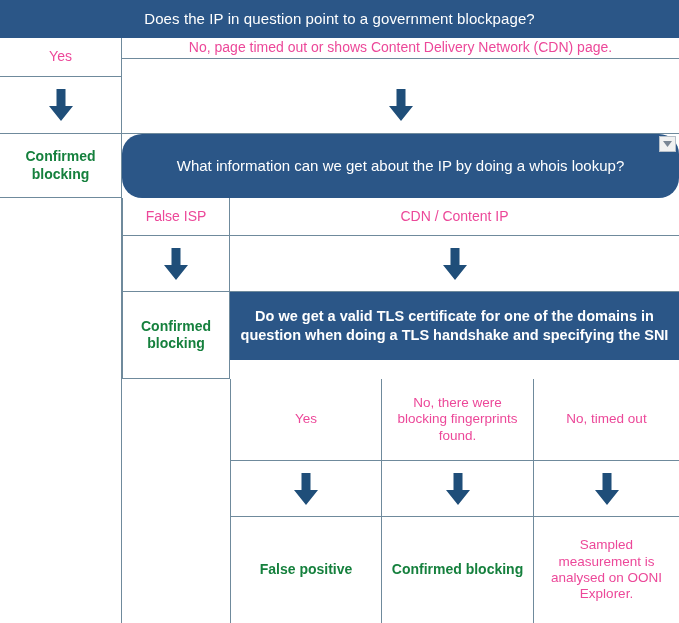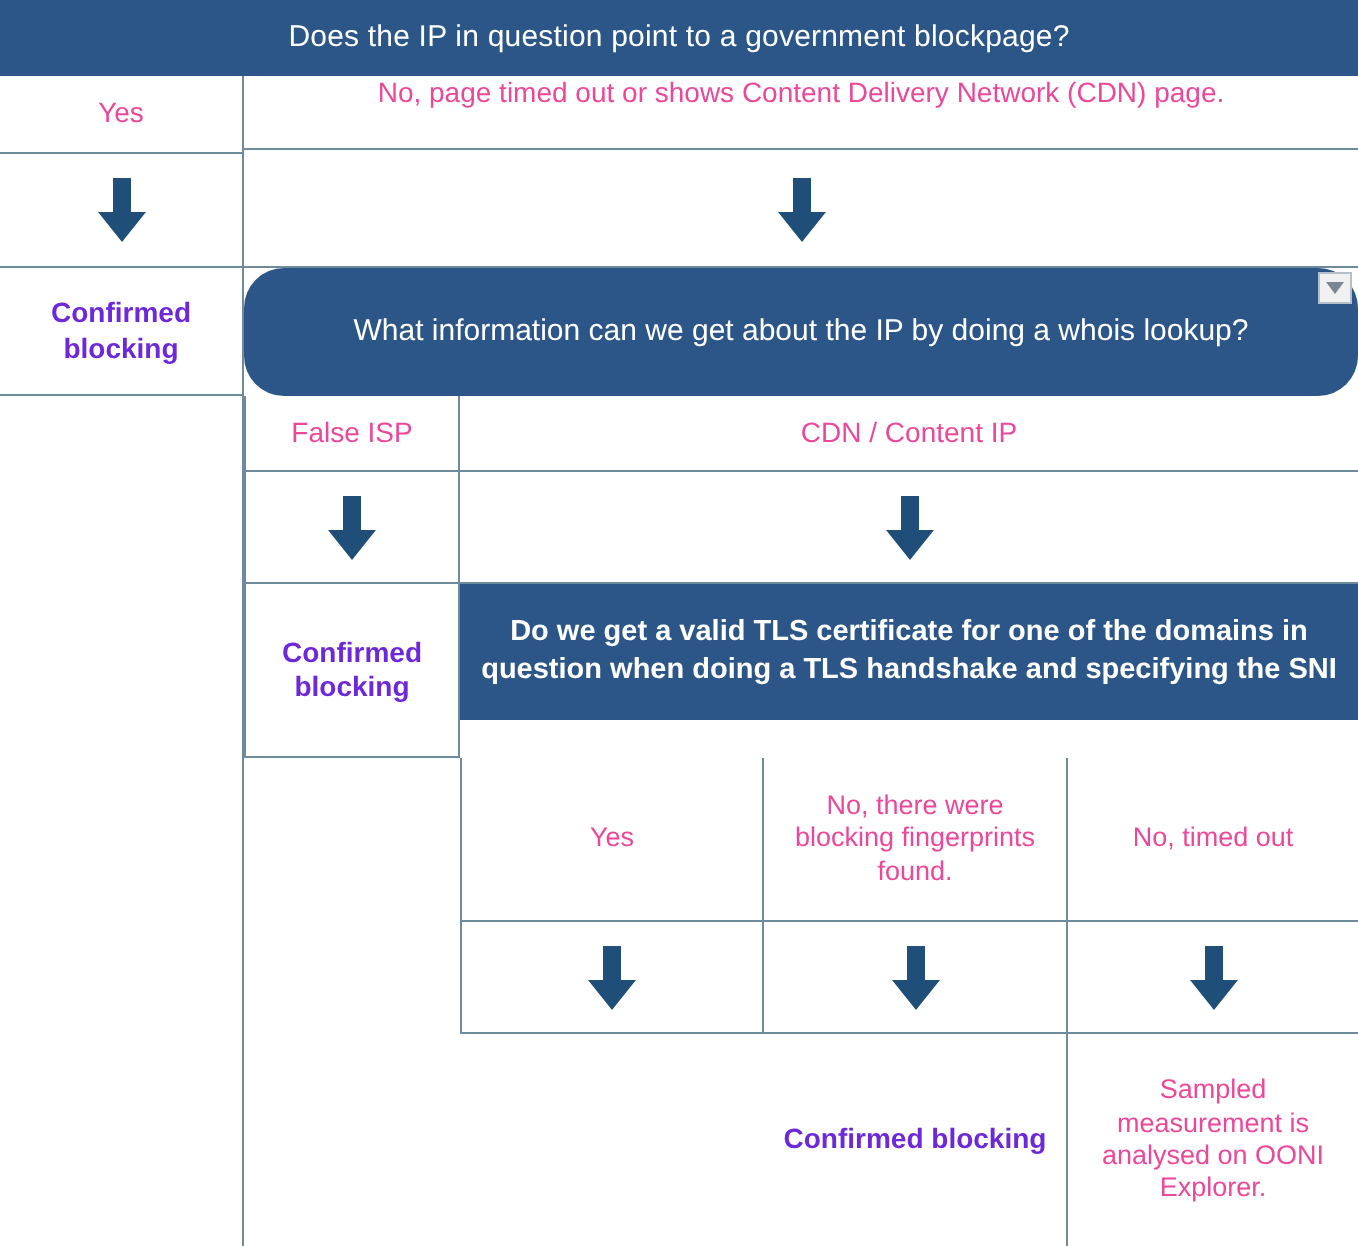--- a/index.html
+++ b/index.html
@@ -56,21 +56,21 @@
     font-size: 14px;
     color: #ec4899;
     padding: 2px 6px;
   }
   .answer-sm {
     font-size: 13.5px;
   }
   .verdict {
     font-size: 14px;
     font-weight: bold;
-    color: #6d28d9;
+    color: #15803d;
     padding: 2px 4px;
   }
   .arrow-cell svg { display: block; }
 
   .vline {
     position: absolute;
     width: 1px;
     background: #6f8a9c;
   }
 
@@ -89,21 +89,21 @@
 </style>
 </head>
 <body>
 
 <div id="sheet">
 
   <div class="cell q-header q-top" style="left:0; top:0; width:679px; height:38px;">Does the IP in question point to a government blockpage?</div>
 
   <div class="cell answer grid-b grid-r" style="left:0; top:38px; width:122px; height:39px;">Yes</div>
 
-  <div class="cell answer grid-b" style="left:122px; top:20px; width:557px; height:55px;">No, page timed out or shows Content Delivery Network (CDN) page.</div>
+  <div class="cell answer grid-b" style="left:122px; top:38px; width:557px; height:21px;">No, page timed out or shows Content Delivery Network (CDN) page.</div>
 
   <div class="cell arrow-cell grid-b grid-r" style="left:0; top:77px; width:122px; height:57px;">
     <svg width="26" height="34" viewBox="0 0 26 34">
       <polygon points="8.5,1 17.5,1 17.5,18 25,18 13,33 1,18 8.5,18" fill="#1f4e79"></polygon>
     </svg>
   </div>
 
   <div class="cell arrow-cell grid-b" style="left:122px; top:77px; width:557px; height:57px;">
     <svg width="26" height="34" viewBox="0 0 26 34">
       <polygon points="8.5,1 17.5,1 17.5,18 25,18 13,33 1,18 8.5,18" fill="#1f4e79"></polygon>
@@ -161,20 +161,23 @@
       <polygon points="8.5,1 17.5,1 17.5,18 25,18 13,33 1,18 8.5,18" fill="#1f4e79"></polygon>
     </svg>
   </div>
 
   <div class="cell arrow-cell grid-b" style="left:534px; top:461px; width:145px; height:56px;">
     <svg width="26" height="34" viewBox="0 0 26 34">
       <polygon points="8.5,1 17.5,1 17.5,18 25,18 13,33 1,18 8.5,18" fill="#1f4e79"></polygon>
     </svg>
   </div>
 
+  <div class="cell verdict grid-r grid-l" style="left:230px; top:517px; width:152px; height:106px;">
+    <span>False positive</span>
+  </div>
 
   <div class="cell verdict grid-r" style="left:382px; top:517px; width:152px; height:106px;">
     <span>Confirmed blocking</span>
   </div>
 
   <div class="cell answer answer-sm" style="left:534px; top:517px; width:145px; height:106px;">Sampled measurement is analysed on OONI Explorer.</div>
 
   <div class="vline" style="left:121px; top:198px; height:425px;"></div>
 
 </div>

